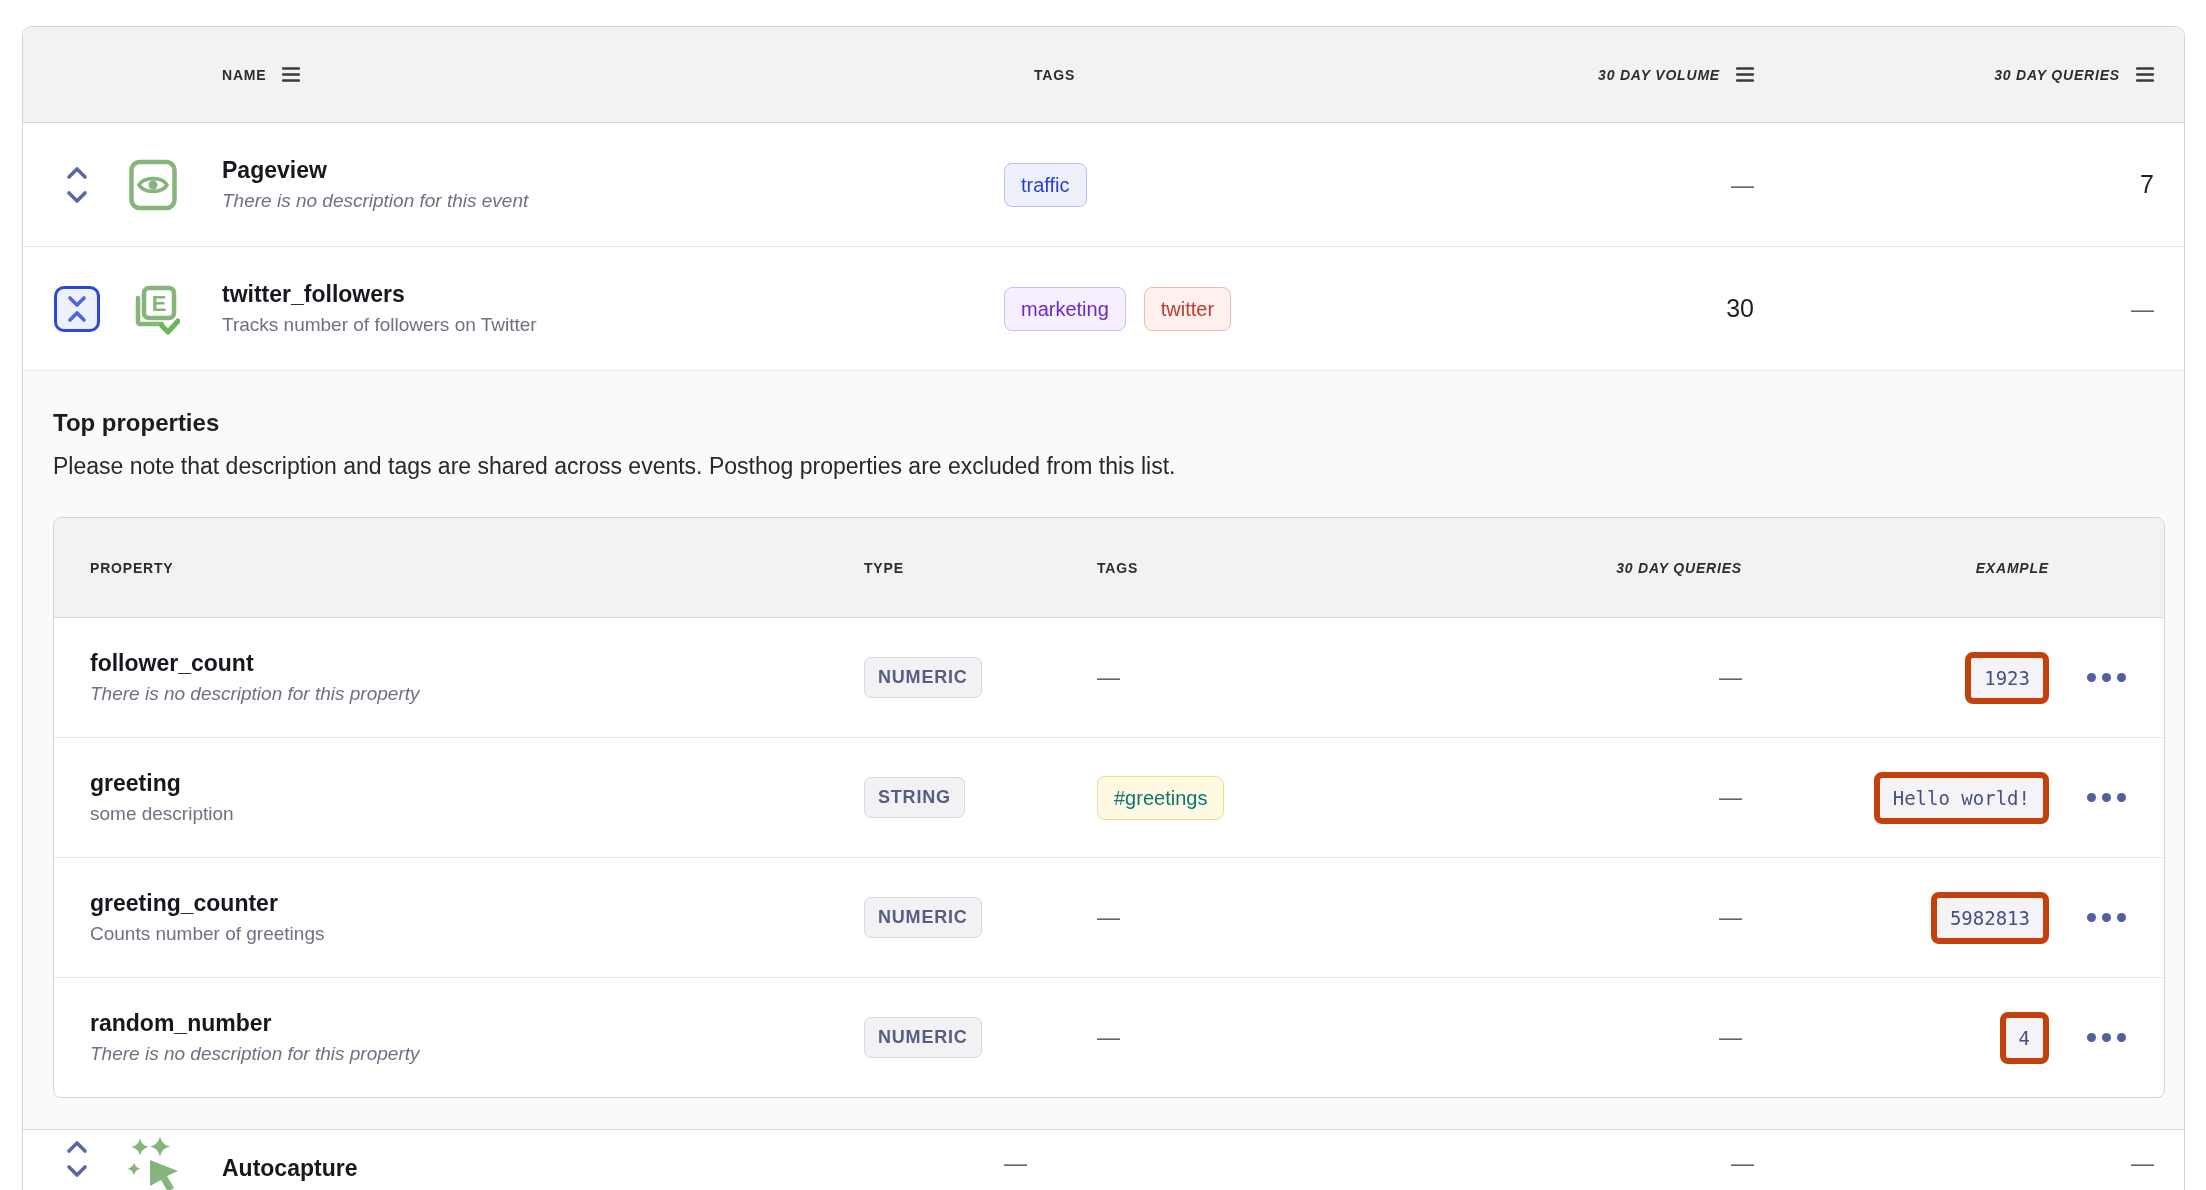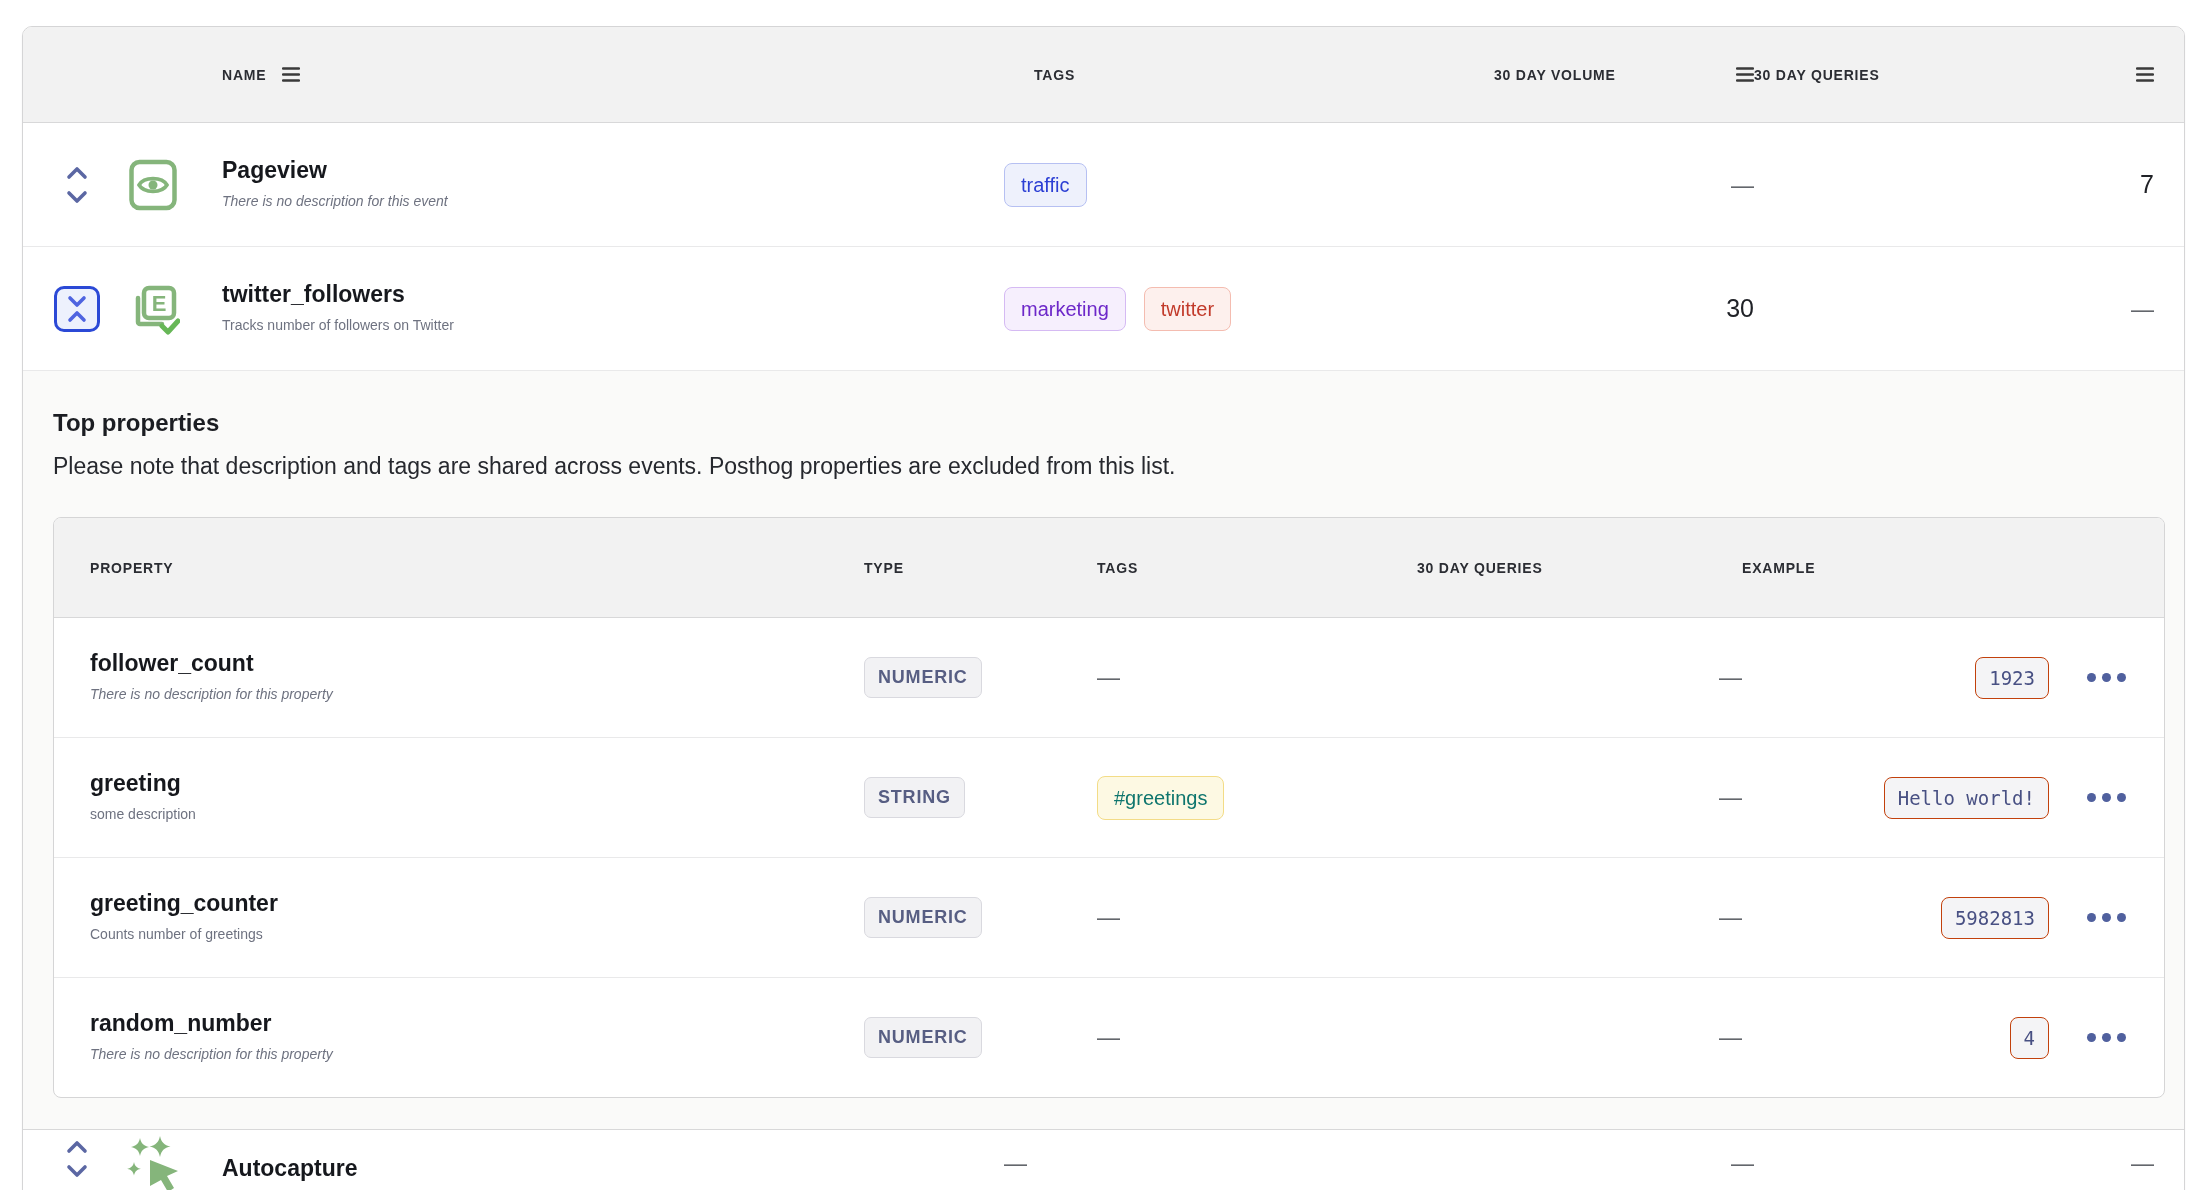--- a/index.html
+++ b/index.html
@@ -29,38 +29,38 @@
     height: 96px;
     background: #f2f2f2;
     border-bottom: 1px solid #d8d8d9;
   }
   .th {
     font-size: 14px; font-weight: 700; letter-spacing: 0.8px;
     color: #2b2d33;
     display: flex; align-items: center; gap: 16px;
     white-space: nowrap;
   }
-  .th.right { justify-content: space-between; }
+  .th.right { justify-content: flex-end; font-style: italic; }
   .th-tags { padding-left: 30px; }
   .sort-icon { flex: 0 0 auto; display: inline-flex; }
 
   .event-row { height: 124px; background: #fff; border-bottom: 1px solid #e9e9ea; }
   .cell-exp { display: flex; justify-content: center; }
   .cell-icon { display: flex; justify-content: center; }
   .expander-btn { background: none; border: none; cursor: pointer; display: inline-flex; padding: 0; }
   .expander-open {
     width: 46px; height: 46px;
     border: 3px solid #2b49d6; border-radius: 10px;
     background: #edf1fd;
     display: inline-flex; align-items: center; justify-content: center;
     cursor: pointer;
   }
   .name-cell { padding-left: 21px; min-width: 0; }
   .row-title { font-size: 23px; font-weight: 700; color: #16181d; line-height: 32px; cursor: pointer; }
-  .row-desc { font-size: 14px; color: #6e7280; line-height: 30px; }
+  .row-desc { font-size: 19px; color: #6e7280; line-height: 30px; }
   .italic { font-style: italic; }
 
   .tags-cell { display: flex; align-items: center; gap: 18px; }
   .tag {
     display: inline-block; font-size: 20px; line-height: 1;
     padding: 11px 16px; border-radius: 8px; border: 1.5px solid transparent;
     white-space: nowrap;
   }
   .tag.blue   { color: #2c3fd4; background: #eef1fc; border-color: #b6c0f2; }
   .tag.purple { color: #6d28c9; background: #f6effd; border-color: #d5baf3; }
@@ -104,21 +104,21 @@
     border: 1px solid #d9d9df;
     border-radius: 7px;
     padding: 9px 13px;
   }
   .cell-right { display: flex; justify-content: flex-end; align-items: center; }
   .example-chip {
     display: inline-block;
     font-family: "DejaVu Sans Mono", "Liberation Mono", monospace;
     font-size: 19px; color: #485083;
     background: #f4f4f6;
-    border: 1px solid #c2410c;
+    border: 6px solid #c2410c;
     border-radius: 8px;
     padding: 9px 13px;
     white-space: nowrap;
   }
   .dots-btn {
     display: inline-flex; gap: 6px; align-items: center;
     background: none; border: none; cursor: pointer; padding: 8px 2px;
   }
   .dot { width: 9px; height: 9px; border-radius: 50%; background: #50609e; }
 

